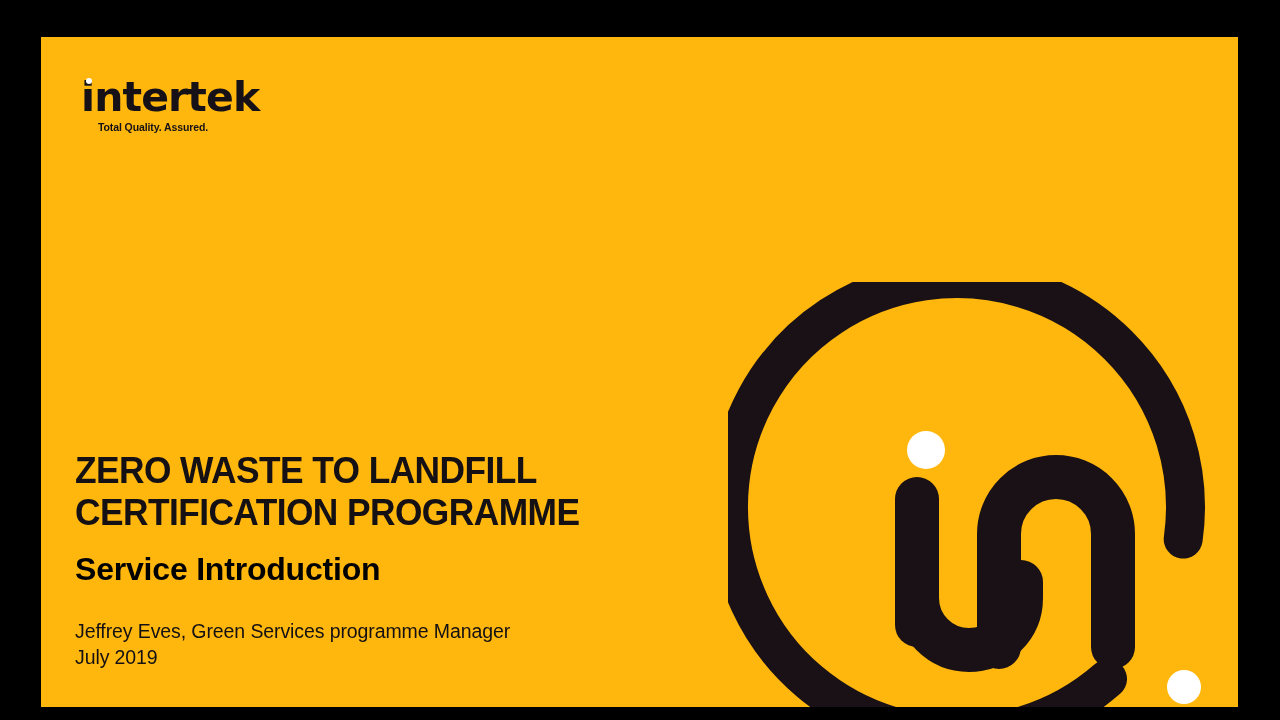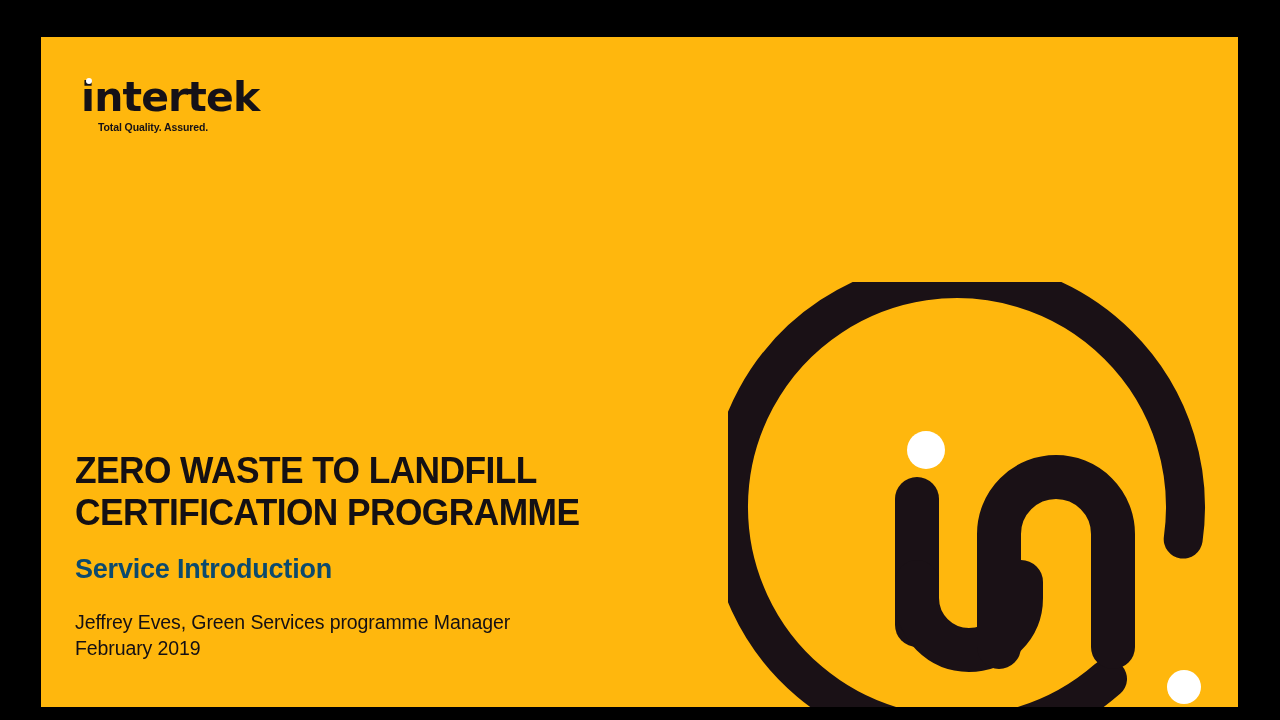--- a/index.html
+++ b/index.html
@@ -100,29 +100,29 @@
     line-height: 42px;
     font-weight: 700;
     letter-spacing: -0.6px;
     color: #141014;
     white-space: nowrap;
     transform: scaleX(0.955);
     transform-origin: left center;
   }
   #slide-subtitle {
     margin-top: 18px;
-    font-size: 27px;
+    font-size: 32px;
     line-height: 34px;
     font-weight: 700;
     letter-spacing: -0.2px;
-    color: #0c4a6e;
+    color: #000000;
     white-space: nowrap;
   }
   #slide-byline {
-    margin-top: 24px;
+    margin-top: 33px;
   }
   .byline-line {
     font-size: 19.5px;
     line-height: 25.5px;
     font-weight: 400;
     letter-spacing: -0.1px;
     color: #141014;
     white-space: nowrap;
   }
 </style>
@@ -167,19 +167,19 @@
 
       <div id="slide-title">
         <div class="slide-title-line">ZERO WASTE TO LANDFILL</div>
         <div class="slide-title-line">CERTIFICATION PROGRAMME</div>
       </div>
 
       <div id="slide-subtitle">Service Introduction</div>
 
       <div id="slide-byline">
         <div class="byline-line">Jeffrey Eves, Green Services programme Manager</div>
-        <div class="byline-line">February 2019</div>
+        <div class="byline-line">July 2019</div>
       </div>
 
     </div>
 
   </div>
 </div>
 
 </body></html>

